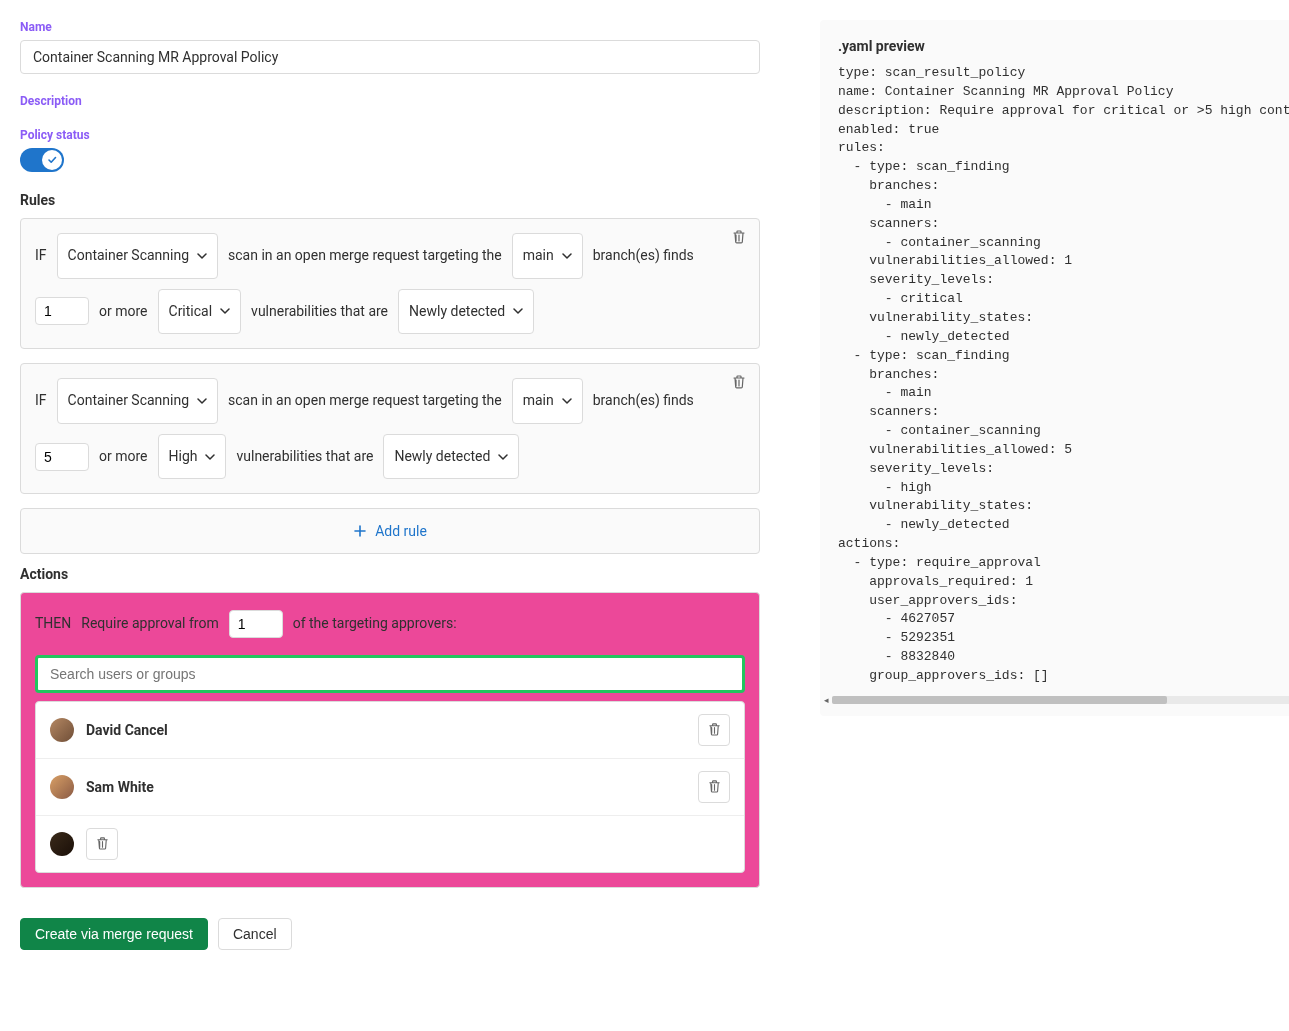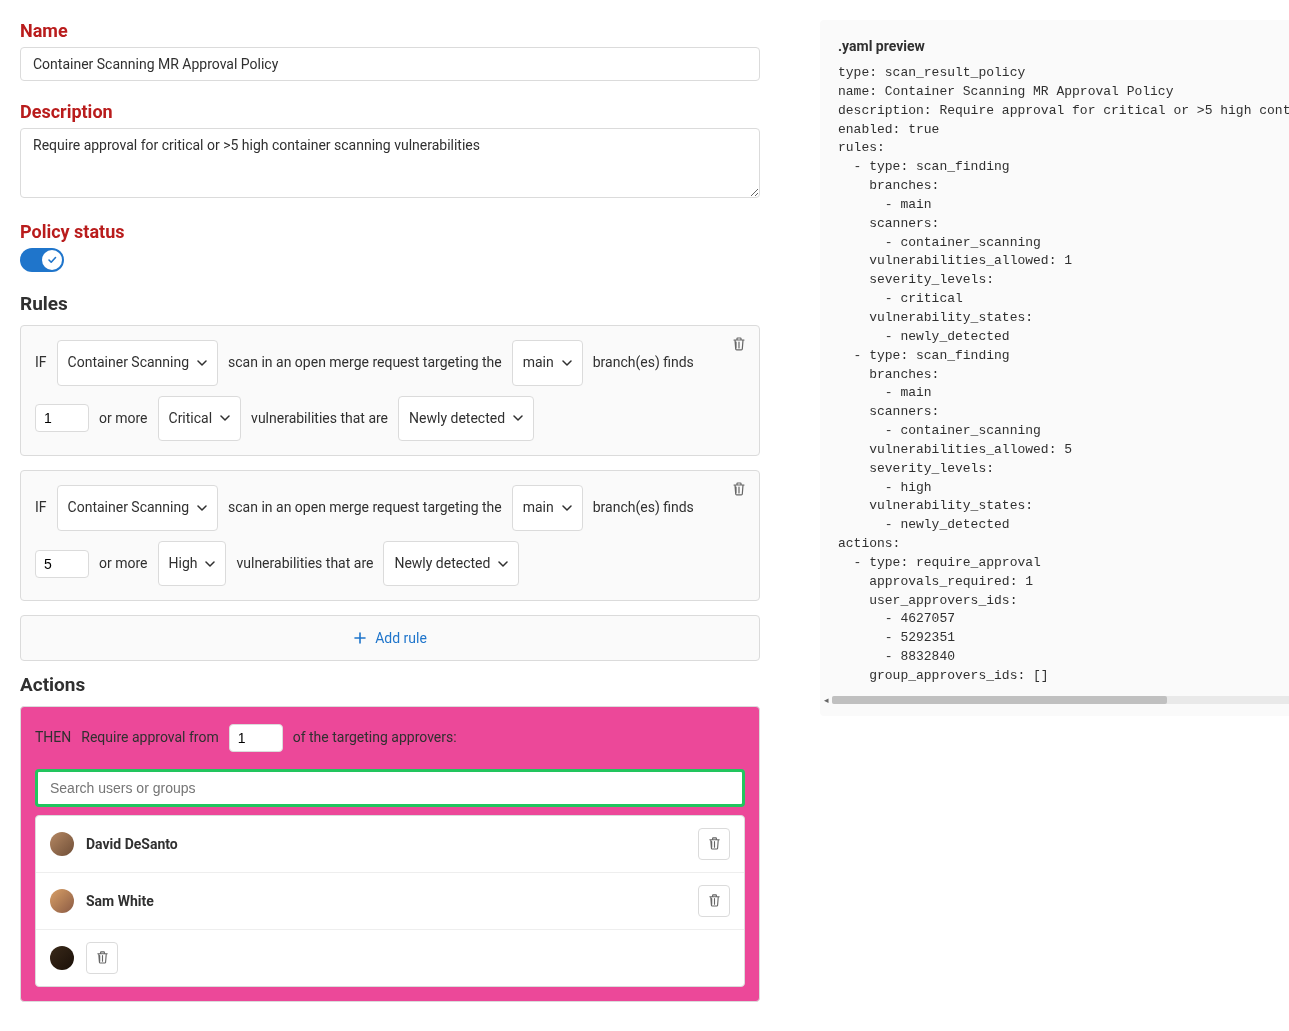--- a/index.html
+++ b/index.html
@@ -14,23 +14,23 @@
   .page {
     display: flex;
     gap: 60px;
     max-width: 1250px;
   }
   .main-col { flex: 0 0 740px; }
   .side-col { flex: 0 0 340px; }
   label.field-label, .field-label {
     display: block;
     font-weight: 700;
-    font-size: 18px;
+    font-size: 12px;
     margin-bottom: 6px;
-    color: #b91c1c;
+    color: #8b5cf6;
   }
   .text-input, .textarea {
     width: 100%;
     border: 1px solid #dbdbdb;
     border-radius: 4px;
     padding: 8px 12px;
     font-size: 14px;
     font-family: inherit;
     color: #303030;
     background: #fff;
@@ -47,21 +47,21 @@
   .toggle .knob {
     position: absolute;
     right: 2px; top: 2px;
     width: 20px; height: 20px;
     background: #fff;
     border-radius: 50%;
     display: flex; align-items: center; justify-content: center;
   }
   .toggle .knob svg { width: 10px; height: 10px; }
   h2.section-heading {
-    font-size: 19px;
+    font-size: 14px;
     font-weight: 700;
     margin: 12px 0 10px 0;
   }
   .rule-box {
     border: 1px solid #dbdbdb;
     border-radius: 4px;
     background: #fafafa;
     padding: 14px 14px 14px 14px;
     position: relative;
     margin-bottom: 14px;
@@ -254,21 +254,20 @@
 <div class="page">
   <div class="main-col">
 
     <div class="block">
       <label class="field-label">Name</label>
       <input class="text-input" type="text" value="Container Scanning MR Approval Policy" style="">
     </div>
 
     <div class="block">
       <label class="field-label">Description</label>
-      <textarea class="textarea" style="">Require approval for critical or &gt;5 high container scanning vulnerabilities</textarea>
     </div>
 
     <div class="block">
       <label class="field-label">Policy status</label>
       <div class="toggle">
         <div class="knob">
             <svg viewBox="0 0 10 10">
               <use href="#i-check"></use>
             </svg>
           </div>
@@ -386,21 +385,21 @@
       <div class="rule-line">
         <span class="kw">THEN</span>
         <span>Require approval from</span>
         <input class="num-input" value="1" style="">
         <span>of the targeting approvers:</span>
       </div>
       <input class="approver-search" type="text" placeholder="Search users or groups" style="">
       <div class="approver-list">
         <div class="approver-row">
           <div class="avatar"></div>
-          <div class="approver-name">David DeSanto</div>
+          <div class="approver-name">David Cancel</div>
           <button class="row-trash">
             <svg viewBox="0 0 16 16">
                 <use href="#i-trash"></use>
               </svg>
           </button>
         </div>
         <div class="approver-row">
           <div class="avatar a2"></div>
           <div class="approver-name">Sam White</div>
           <button class="row-trash">

